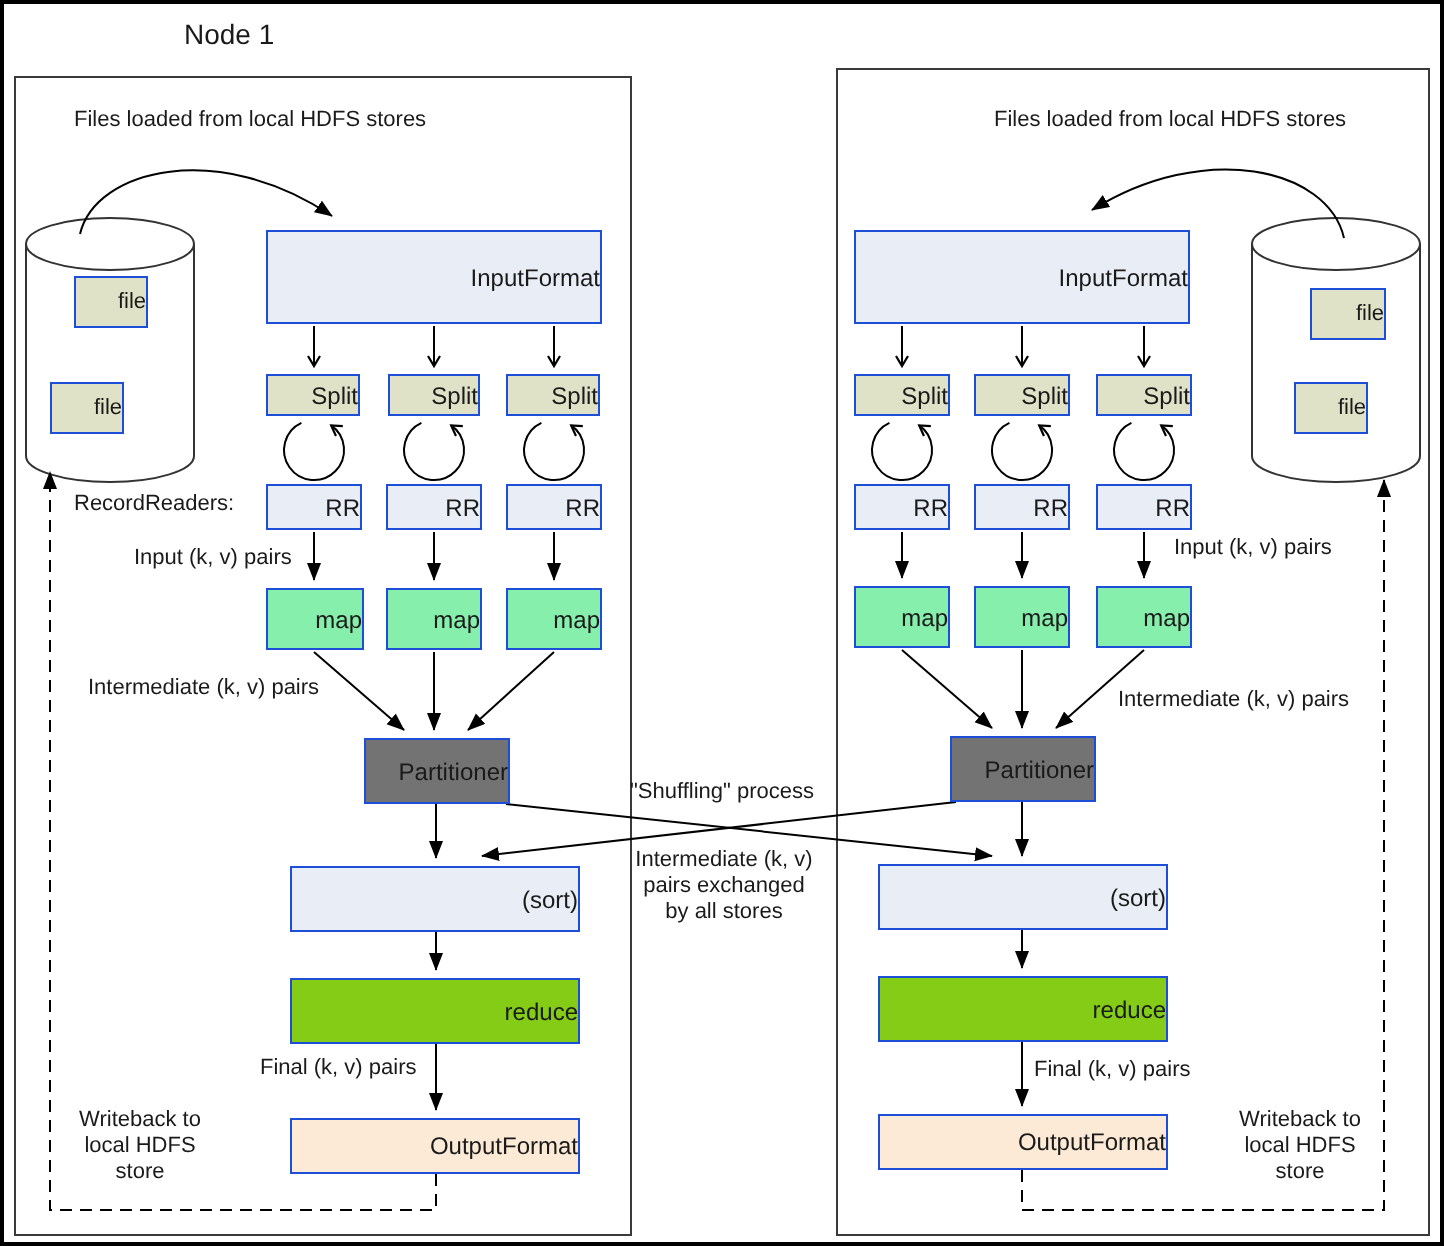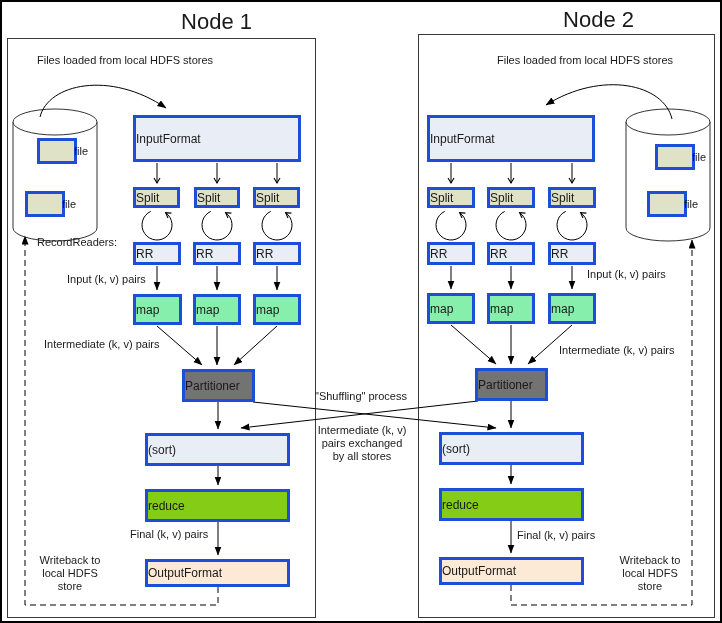--- a/index.html
+++ b/index.html
@@ -2,23 +2,23 @@
 <html><head>
 <meta charset="utf-8">
 <style>
   html,body{margin:0;padding:0;background:#fff;}
   #canvas{
     position:relative;width:722px;height:623px;background:#ffffff;
     font-family:"Liberation Sans",sans-serif;color:#1a1a1a;overflow:hidden;
   }
   .frame{position:absolute;left:0;top:0;right:0;bottom:0;border:2px solid #000;z-index:5;pointer-events:none;}
   .node-box{position:absolute;border:1px solid #3a3a3a;z-index:0;background:transparent;}
-  .node-title{position:absolute;font-size:22px;text-align:right;z-index:2;}
-  .box{position:absolute;display:flex;align-items:center;justify-content:flex-start;
-       font-size:12px;border:3px solid #1d4ed8;z-index:2;box-sizing:border-box;}
+  .node-title{position:absolute;font-size:14px;text-align:left;z-index:2;}
+  .box{position:absolute;display:flex;align-items:center;justify-content:flex-end;
+       font-size:12px;border:1px solid #1d4ed8;z-index:2;box-sizing:border-box;}
   .blue{background:#e9eef6;}
   .green{background:#dfe2c6;}
   .pink{background:#86efac;}
   .gray{background:#737373;}
   .purple{background:#84cc16;}
   .peach{background:#fcead6;}
   .file{font-size:11px;padding-left:34px;}
   .lbl{position:absolute;font-size:11px;white-space:nowrap;z-index:2;}
   .center{text-align:center;white-space:normal;line-height:1.2;}
   .ln{display:block;}
@@ -104,21 +104,20 @@
       <path d="M511,401 V428" marker-end="url(#af)"></path>
 
       <path d="M511,465 V484" marker-end="url(#af)"></path>
       <path d="M511,521 V553" marker-end="url(#af)"></path>
 
       <path d="M511,585 V605 H692 V240" stroke-dasharray="6 4" marker-end="url(#af)"></path>
     </g>
   </svg>
 
   <div class="node-title" style="left:92px;top:9px;width:160px">Node 1</div>
-  <div class="node-title" style="left:486px;top:7px;width:148px">Node 2</div>
 
   <div class="lbl" style="left:37px;top:54px">Files loaded from local HDFS stores</div>
 
   <div class="box green file" style="left:37px;top:138px;width:37px;height:26px">
       <span>file</span>
     </div>
   <div class="box green file" style="left:25px;top:191px;width:37px;height:26px">
       <span>file</span>
     </div>
 
@@ -129,21 +128,21 @@
   <div class="box green" style="left:133px;top:187px;width:47px;height:21px">
       <span>Split</span>
     </div>
   <div class="box green" style="left:194px;top:187px;width:46px;height:21px">
       <span>Split</span>
     </div>
   <div class="box green" style="left:253px;top:187px;width:47px;height:21px">
       <span>Split</span>
     </div>
 
-  <div class="lbl" style="left:37px;top:236px">RecordReaders:</div>
+  <div class="lbl" style="left:37px;top:246px">RecordReaders:</div>
 
   <div class="box blue" style="left:133px;top:242px;width:48px;height:23px">
       <span>RR</span>
     </div>
   <div class="box blue" style="left:193px;top:242px;width:48px;height:23px">
       <span>RR</span>
     </div>
   <div class="box blue" style="left:253px;top:242px;width:48px;height:23px">
       <span>RR</span>
     </div>

